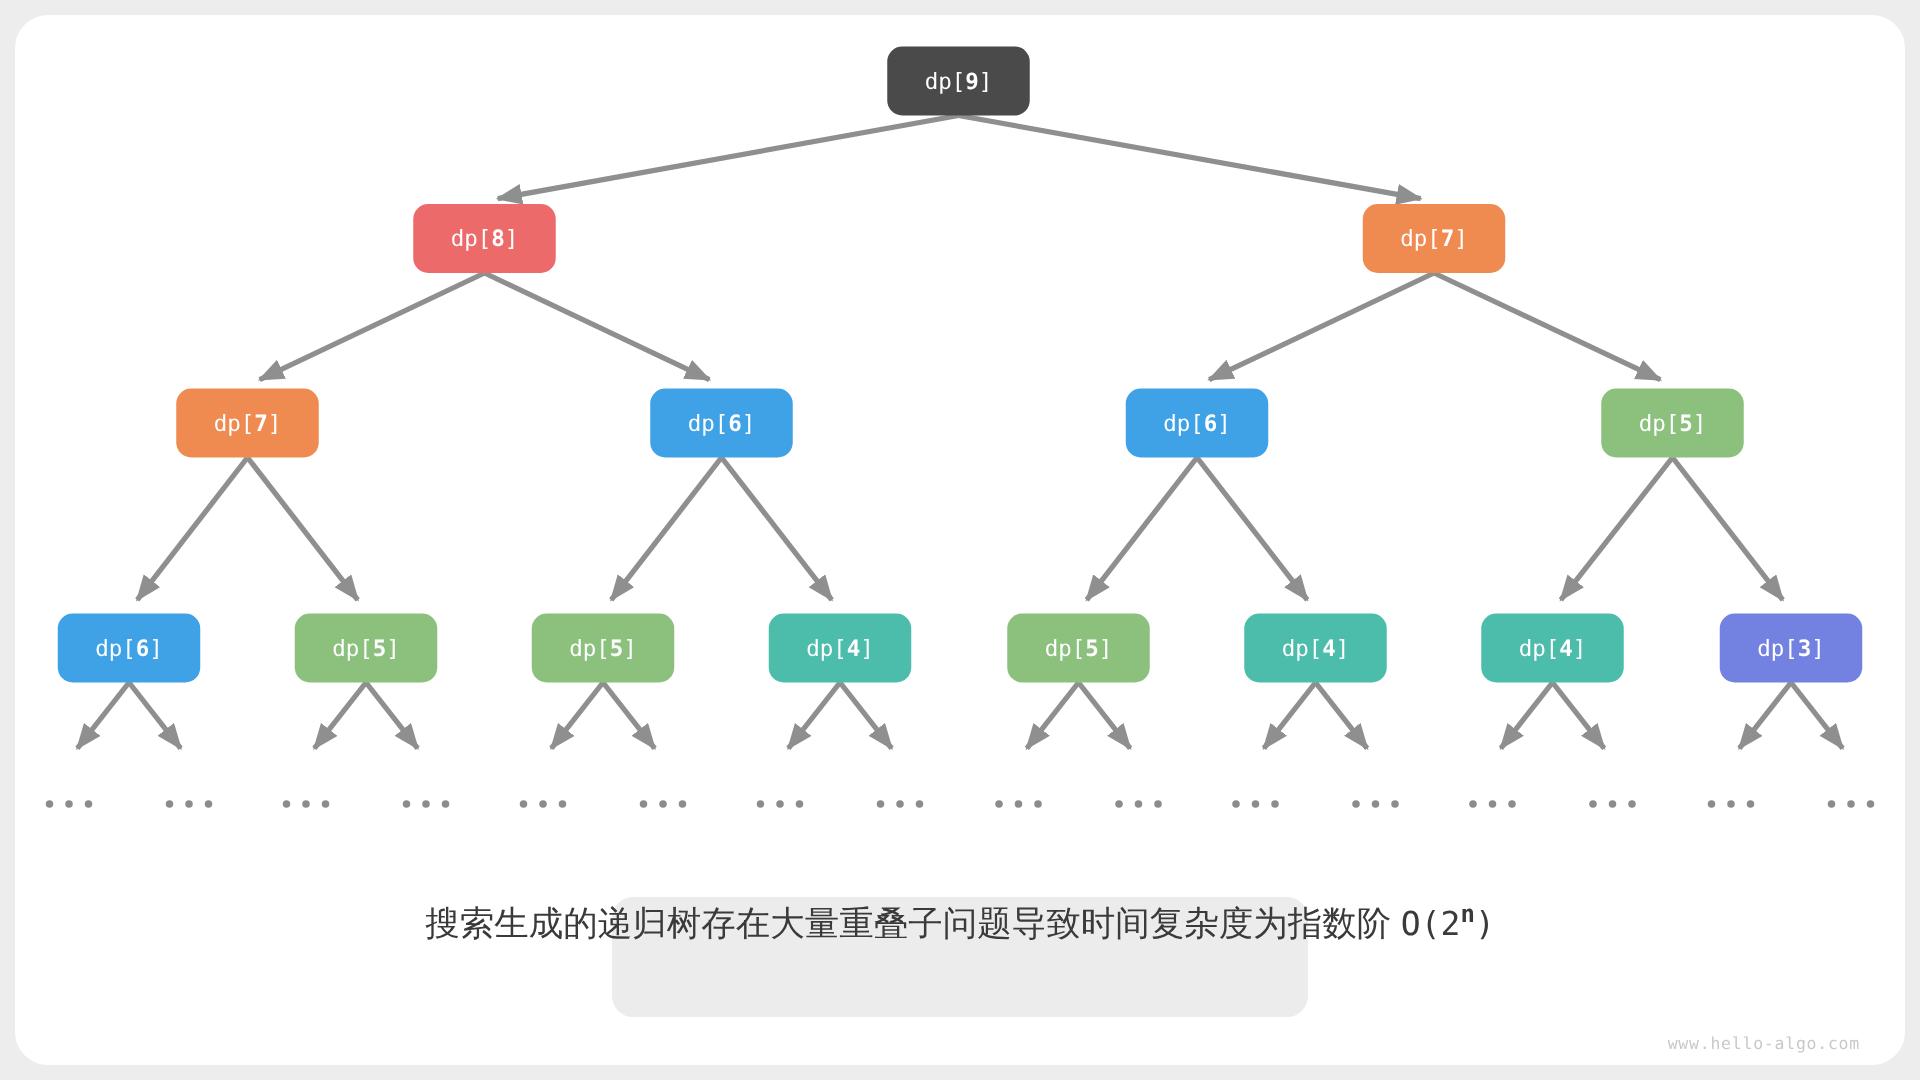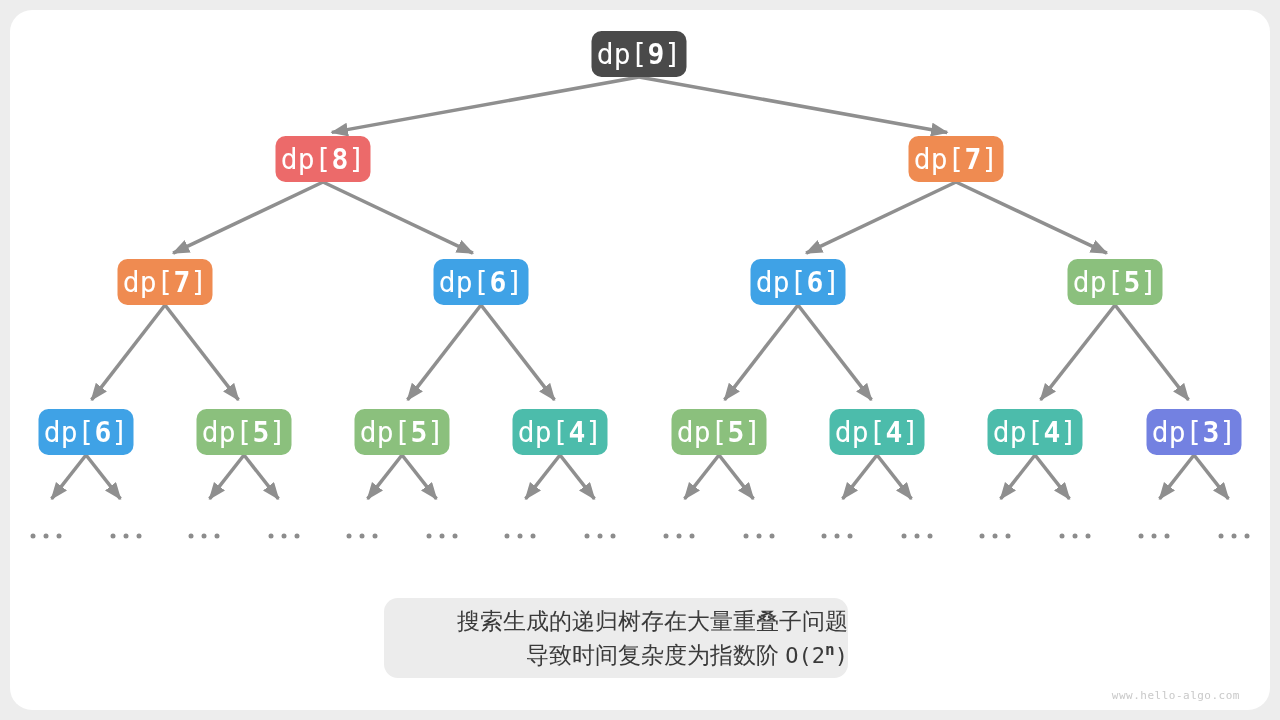--- a/index.html
+++ b/index.html
@@ -16,35 +16,35 @@
   #edge-layer{
     position:absolute;left:0;top:0;width:1280px;height:720px;
   }
   .node{
     position:absolute;width:95px;height:46px;
     border-radius:10px;
     transform:translate(-50%,-50%);
     display:flex;align-items:center;justify-content:center;
     color:#ffffff;
     font-family:"DejaVu Sans Mono","Liberation Mono",monospace;
-    font-size:28px;font-weight:normal;
+    font-size:15px;font-weight:normal;
     box-sizing:border-box;
   }
   .node .num{font-weight:bold;}
   .ellipsis{
     position:absolute;transform:translate(-50%,-50%);
     display:flex;gap:8px;align-items:center;justify-content:center;
   }
   .ellipsis .dot{
     width:5px;height:5px;border-radius:50%;background:#8c8c8c;display:block;
   }
   .caption{
-    position:absolute;left:616px;top:638px;transform:translate(-50%,-50%);
+    position:absolute;left:640px;top:638px;transform:translate(-50%,-50%);
     width:464px;height:80px;background:#ececec;border-radius:14px;
-    display:flex;flex-direction:column;align-items:flex-end;justify-content:center;
+    display:flex;align-items:flex-start;justify-content:center;
     color:#3a3a3a;font-size:23px;line-height:34px;white-space:nowrap;
   }
   .caption .formula{
     font-family:"DejaVu Sans Mono","Liberation Mono",monospace;font-size:22px;
   }
   .caption sup{
     font-weight:bold;font-size:16px;vertical-align:super;line-height:0;
   }
   .watermark{
     position:absolute;right:40px;bottom:18px;

